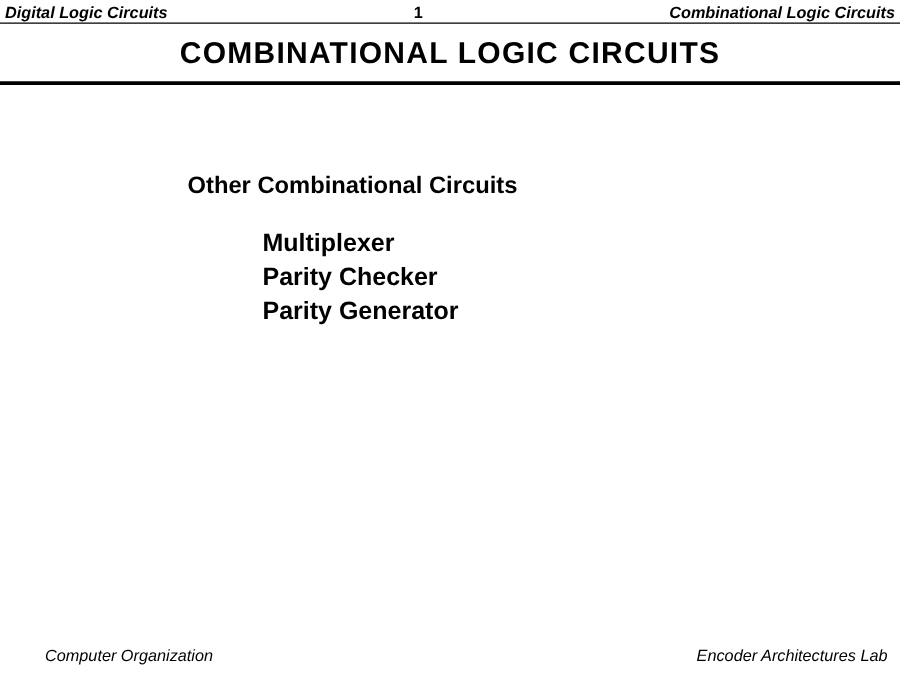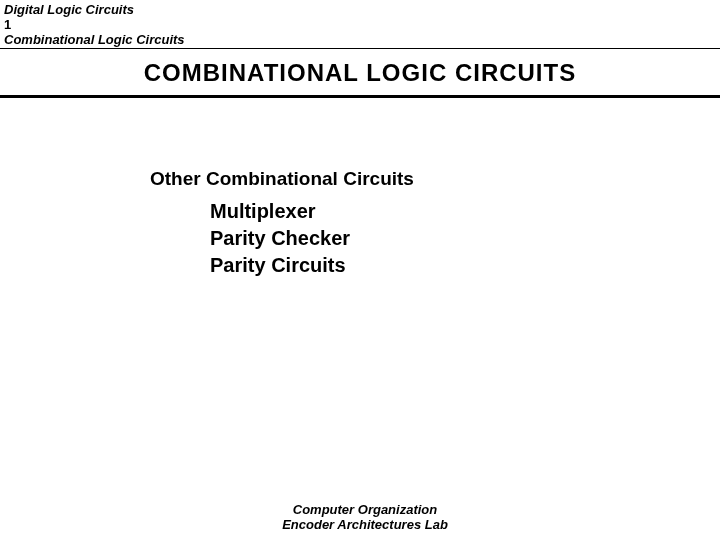--- a/index.html
+++ b/index.html
@@ -1,15 +1,15 @@
 <!DOCTYPE html>
 <html><head>
 <meta charset="utf-8">
 <style>
-  * { margin: 0; padding: 0; box-sizing: border-box; flex-direction: column; }
+  * { margin: 0; padding: 0; box-sizing: border-box; }
   body {
     width: 720px;
     height: 540px;
     background: #ffffff;
     font-family: Arial, Helvetica, sans-serif;
     color: #000;
     position: relative;
     overflow: hidden;
   }
   .header-row {
@@ -43,38 +43,38 @@
     border-top: 3px solid #000;
     margin: 0;
   }
   .content {
     padding-top: 70px;
     padding-left: 150px;
   }
   .section-heading {
     font-weight: bold;
     font-size: 19px;
-    margin-bottom: 8px;
+    margin-bottom: 22px;
   }
   .item-list {
     padding-left: 60px;
     font-weight: bold;
     font-size: 20px;
     line-height: 1.35;
   }
   .footer-row {
     position: absolute;
     bottom: 8px;
-    left: 0;
+    left: 16px;
     right: 0;
     display: flex;
     justify-content: space-between;
     padding: 0 10px 0 20px;
     font-style: italic;
-    font-weight: bold;
+    font-weight: normal;
     font-size: 13px;
     align-items: center;
   }
 </style>
 </head>
 <body>
 
 <div class="header-row">
   <div class="left">Digital Logic Circuits</div>
   <div class="center">1</div>
@@ -85,20 +85,20 @@
 
 <div class="title">COMBINATIONAL  LOGIC  CIRCUITS</div>
 
 <hr class="thick-rule">
 
 <div class="content">
   <div class="section-heading">Other Combinational Circuits</div>
   <div class="item-list">
     <div>Multiplexer</div>
     <div>Parity Checker</div>
-    <div>Parity Circuits</div>
+    <div>Parity Generator</div>
   </div>
 </div>
 
 <div class="footer-row">
   <div>Computer Organization</div>
   <div>Encoder Architectures Lab</div>
 </div>
 
 </body></html>

